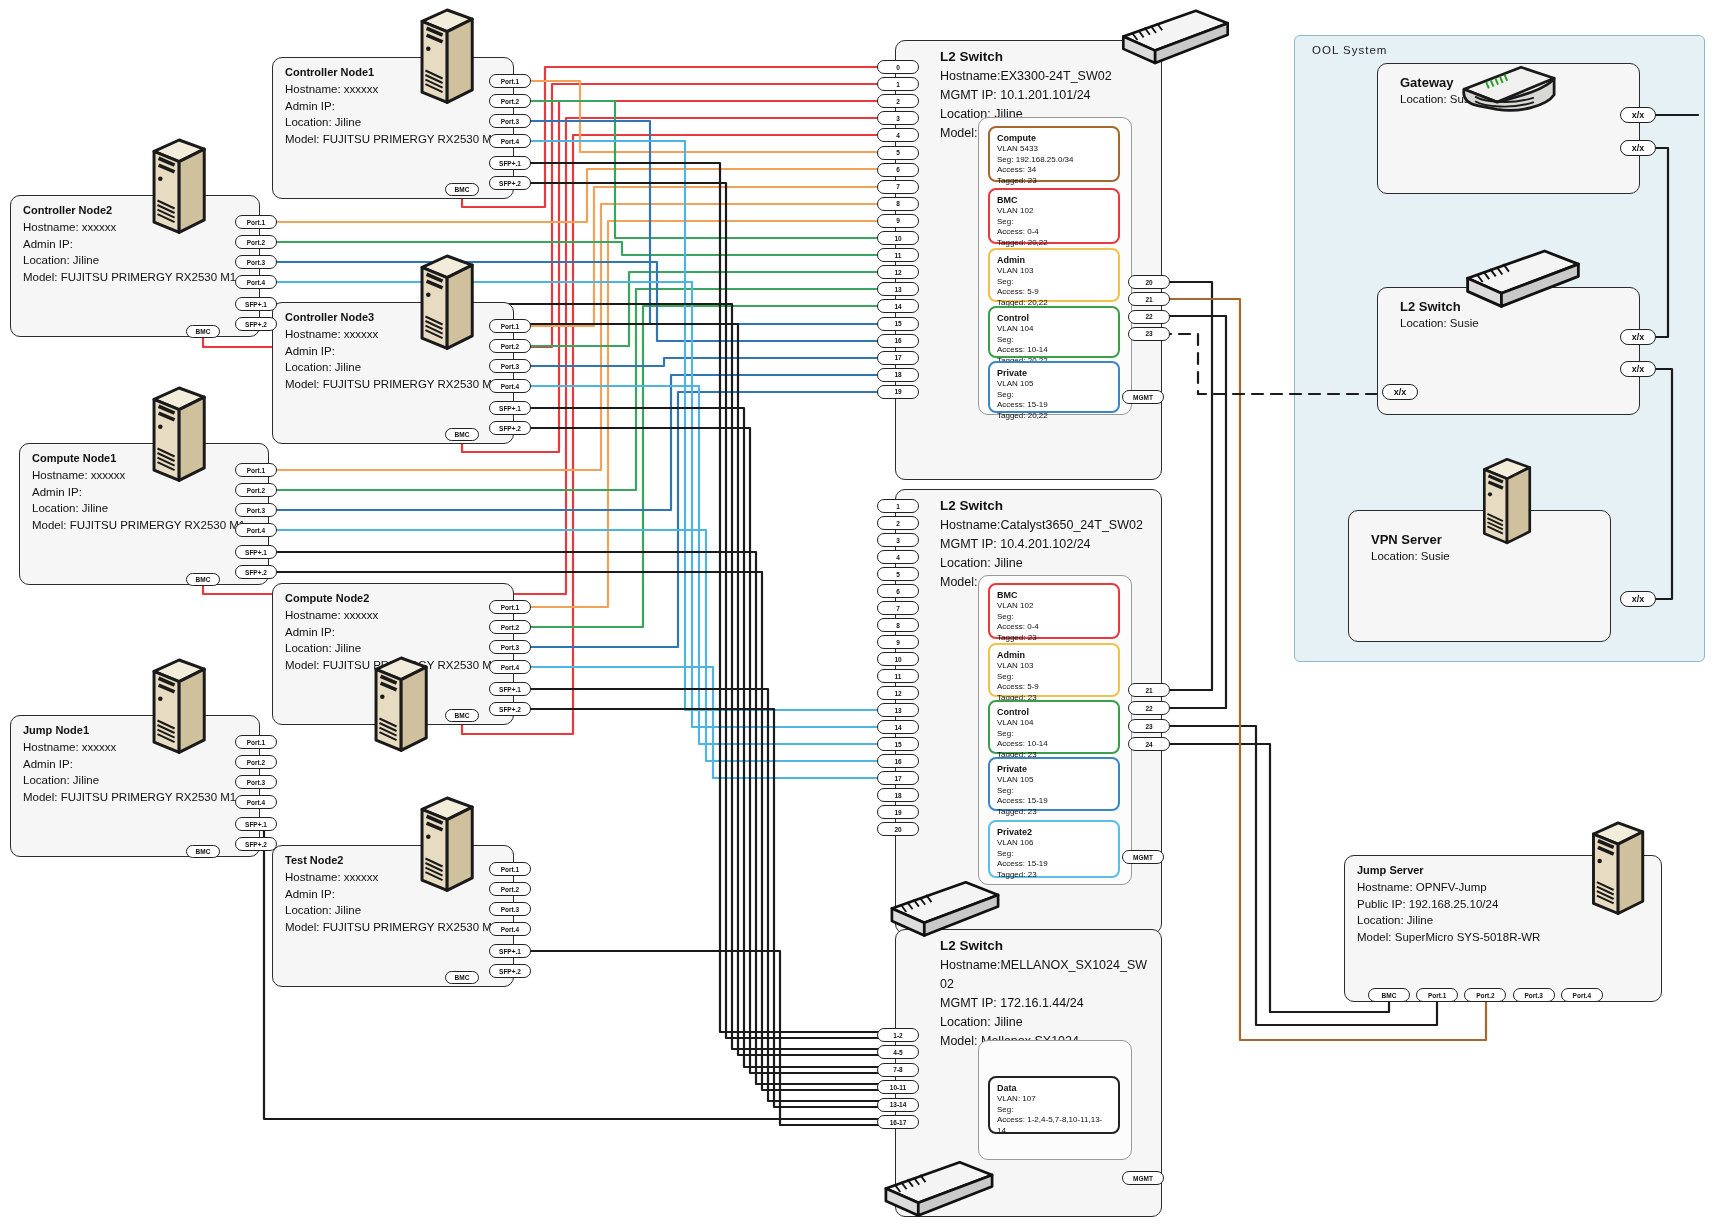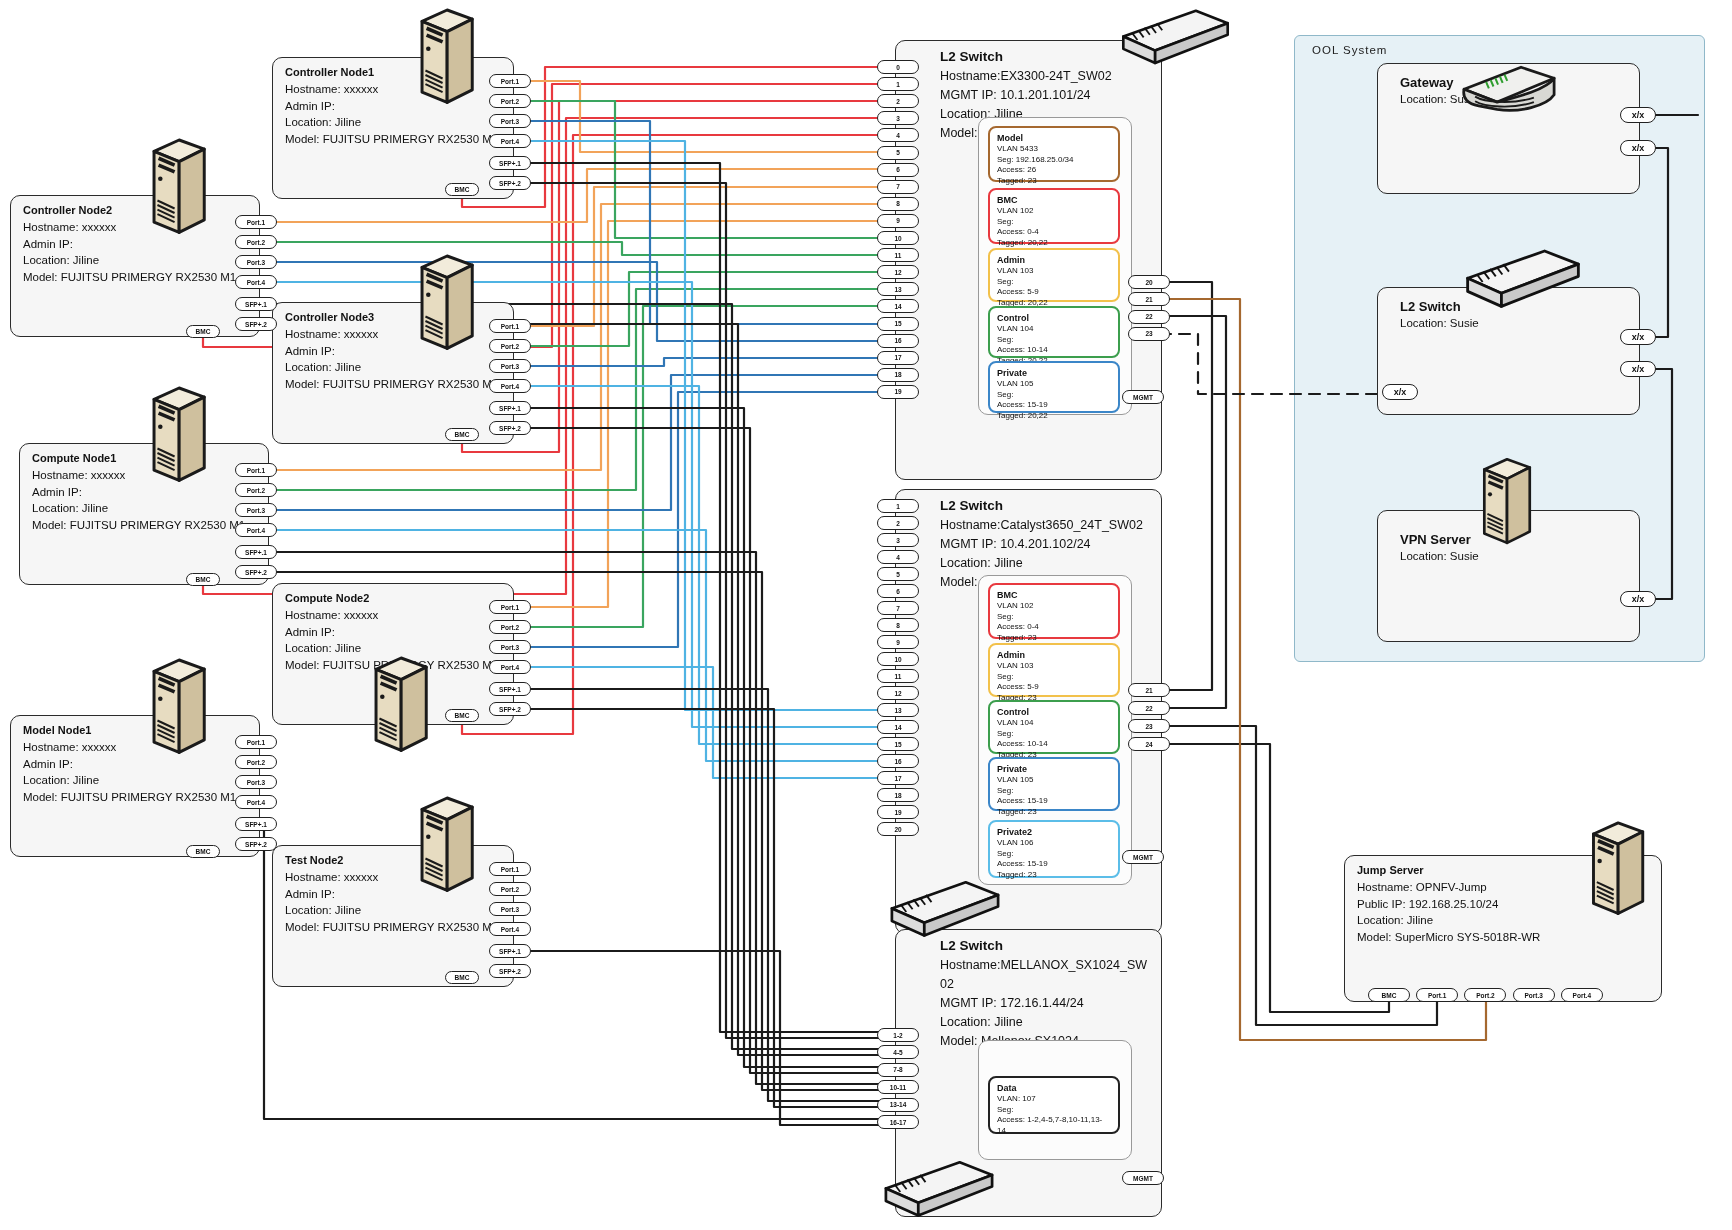--- a/index.html
+++ b/index.html
@@ -196,21 +196,21 @@
       <div>
           <div class="ln">Hostname: xxxxxx</div>
           <div class="ln">Admin IP:</div>
           <div class="ln">Location: Jiline</div>
           <div class="ln">Model: FUJITSU PRIMERGY RX2530 M1</div>
         </div>
       </div>
   </div>
   <div class="box" style="left:10px;top:715px;width:248px;height:140px">
     <div class="txt">
-        <div class="ttl">Model Node1</div>
+        <div class="ttl">Jump Node1</div>
       <div>
           <div class="ln">Hostname: xxxxxx</div>
           <div class="ln">Admin IP:</div>
           <div class="ln">Location: Jiline</div>
           <div class="ln">Model: FUJITSU PRIMERGY RX2530 M1</div>
         </div>
       </div>
   </div>
   <div class="box" style="left:272px;top:845px;width:240px;height:140px">
     <div class="txt">
@@ -253,25 +253,25 @@
           <div class="ln">Hostname:MELLANOX_SX1024_SW02</div>
           <div class="ln">MGMT IP: 172.16.1.44/24</div>
           <div class="ln">Location: Jiline</div>
           <div class="ln">Model: Mellanox SX1024</div>
         </div>
       </div>
   </div>
 
   <div class="vcontainer" style="left:978px;top:117px;width:152px;height:296px"></div>
   <div class="vlanbox" style="left:988px;top:126px;width:132px;height:56px;border-color:#a5682f">
-    <div class="vt">Model</div>
+    <div class="vt">Compute</div>
     <div>
         <div class="vl">VLAN 5433</div>
         <div class="vl">Seg: 192.168.25.0/34</div>
-        <div class="vl">Access: 26</div>
+        <div class="vl">Access: 34</div>
         <div class="vl">Tagged: 23</div>
       </div>
     </div>
   <div class="vlanbox" style="left:988px;top:188px;width:132px;height:56px;border-color:#e8393f">
     <div class="vt">BMC</div>
     <div>
         <div class="vl">VLAN 102</div>
         <div class="vl">Seg:</div>
         <div class="vl">Access: 0-4</div>
         <div class="vl">Tagged: 20,22</div>
@@ -367,21 +367,21 @@
         <div class="ttl">Gateway</div>
       <div class="ln">Location: Susie</div>
       </div>
   </div>
   <div class="box" style="left:1377px;top:287px;width:261px;height:126px">
     <div class="ooltxt">
         <div class="ttl">L2 Switch</div>
       <div class="ln">Location: Susie</div>
       </div>
   </div>
-  <div class="box" style="left:1377px;top:510px;width:261px;height:130px">
+  <div class="box" style="left:1348px;top:510px;width:261px;height:130px">
     <div class="ooltxt" style="top:20px">
         <div class="ttl">VPN Server</div>
       <div class="ln">Location: Susie</div>
       </div>
   </div>
 
   <div class="box" style="left:1344px;top:855px;width:316px;height:145px">
     <div class="txt" style="width:250px">
         <div class="ttl">Jump Server</div>
       <div>

